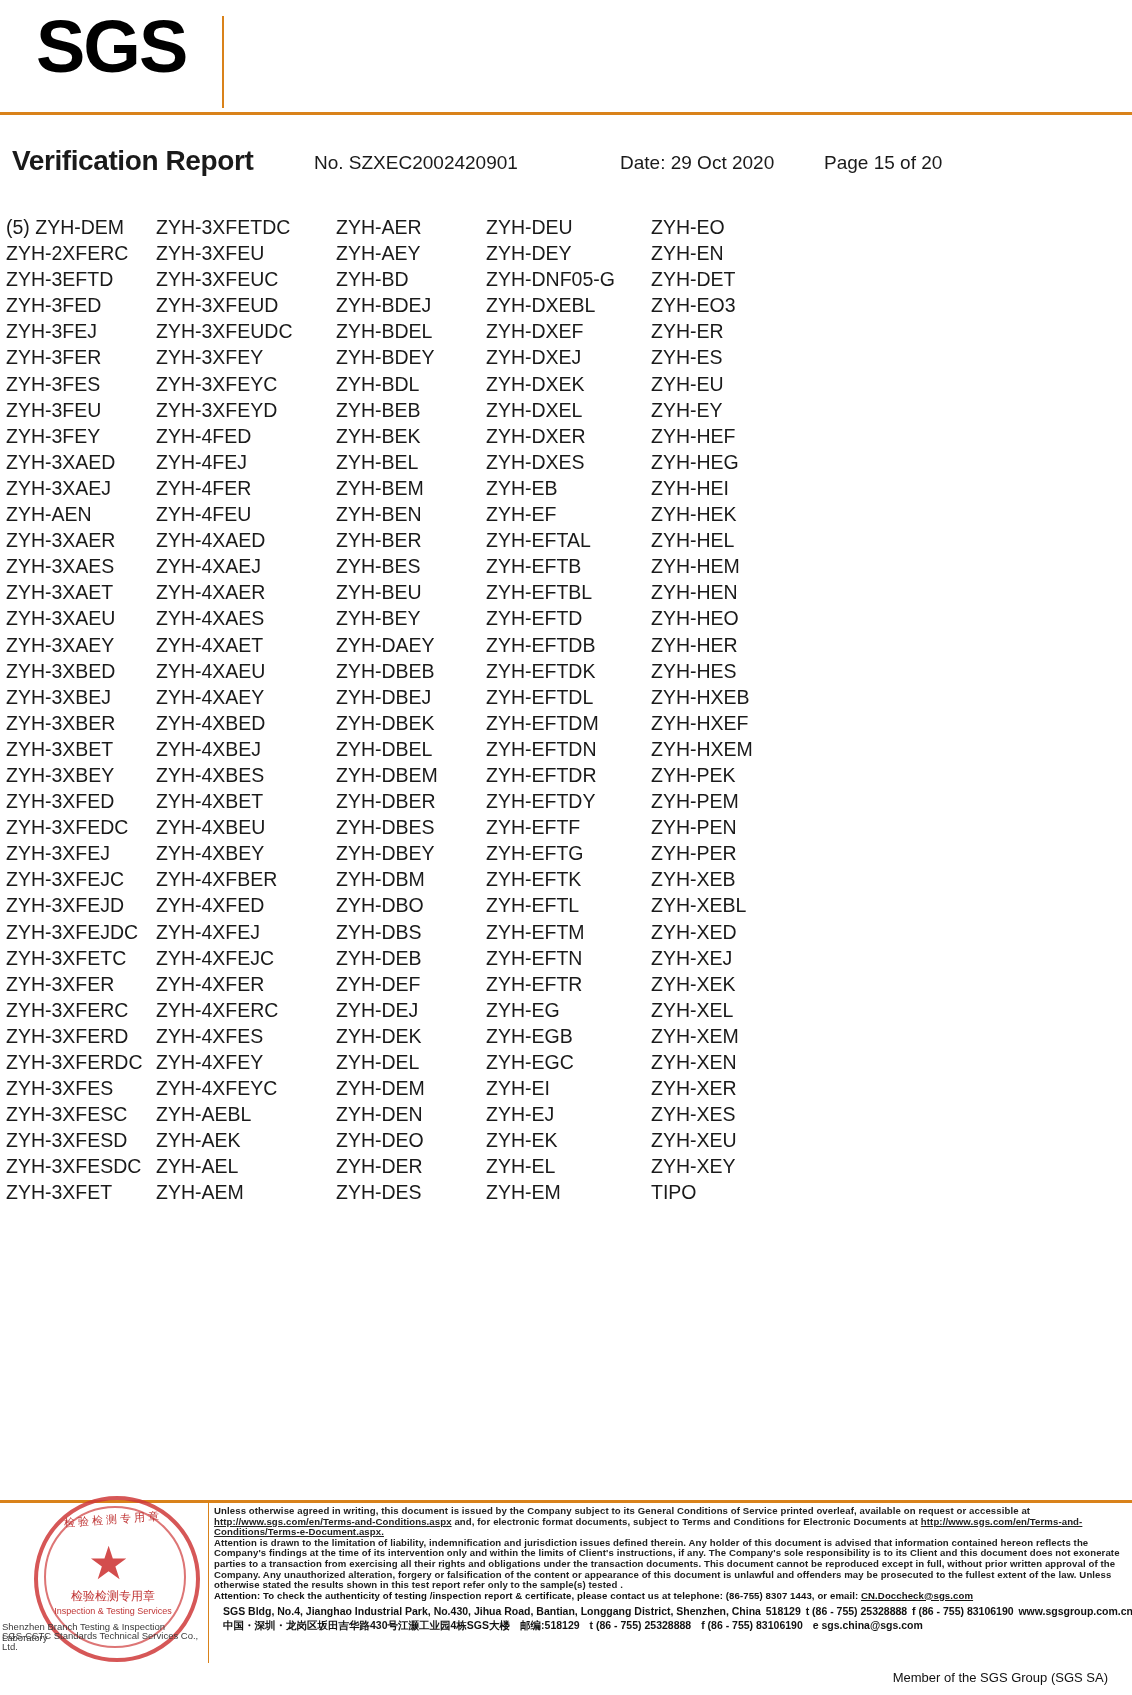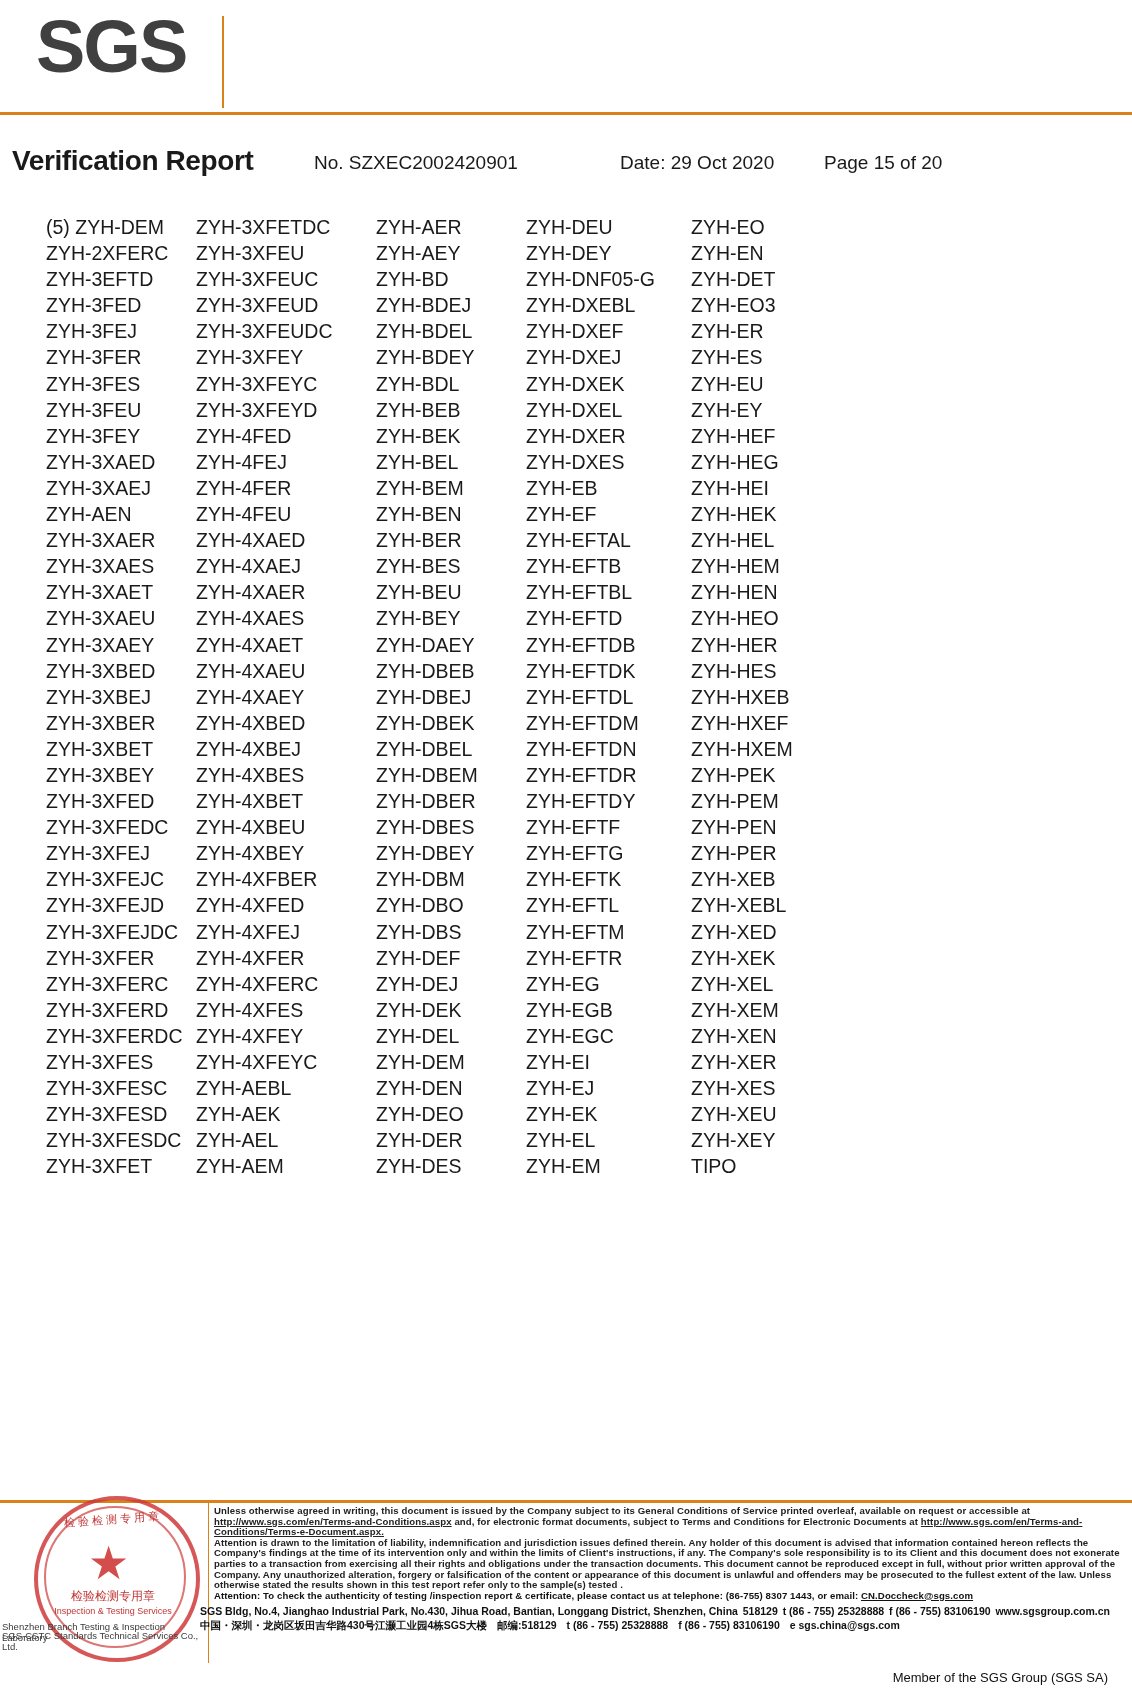--- a/index.html
+++ b/index.html
@@ -18,21 +18,21 @@
 
   
   .sgs-logo {
     position: absolute;
     left: 36px;
     top: 10px;
     font-family: "Liberation Sans", sans-serif;
     font-weight: bold;
     font-size: 74px;
     letter-spacing: -2px;
-    color: #404040;
+    color: #000000;
     line-height: 1;
   }
   .logo-rule {
     position: absolute;
     left: 222px;
     top: 16px;
     width: 2px;
     height: 92px;
     background: #d9821a;
   }
@@ -90,21 +90,21 @@
   .code-row {
     display: flex;
     height: 26.1px;
     line-height: 26.1px;
     font-size: 19.5px;
     white-space: pre;
   }
   .code-cell {
     flex: 0 0 auto;
   }
-  .c0 { width: 150px; margin-left: 40px; }
+  .c0 { width: 150px; }
   .c1 { width: 180px; }
   .c2 { width: 150px; }
   .c3 { width: 165px; }
   .c4 { width: 160px; }
 
   
   .footer-rule {
     position: absolute;
     left: 0;
     top: 1500px;
@@ -209,21 +209,21 @@
     letter-spacing: 0.1px;
   }
   .footer-text p { margin: 0; }
   .footer-text .u { text-decoration: underline; }
   .footer-attention {
     margin-top: 4px;
     color: #111;
   }
   .footer-contact {
     position: absolute;
-    left: 200px;
+    left: 223px;
     top: 1604px;
     width: 910px;
     font-size: 10.5px;
     line-height: 14px;
     font-weight: bold;
     color: #111;
   }
   .footer-contact .line {
     display: flex;
     align-items: baseline;
@@ -277,20 +277,21 @@
     <div class="code-row"><div class="code-cell c0">ZYH-3XBEJ</div><div class="code-cell c1">ZYH-4XAEY</div><div class="code-cell c2">ZYH-DBEJ</div><div class="code-cell c3">ZYH-EFTDL</div><div class="code-cell c4">ZYH-HXEB</div></div>
     <div class="code-row"><div class="code-cell c0">ZYH-3XBER</div><div class="code-cell c1">ZYH-4XBED</div><div class="code-cell c2">ZYH-DBEK</div><div class="code-cell c3">ZYH-EFTDM</div><div class="code-cell c4">ZYH-HXEF</div></div>
     <div class="code-row"><div class="code-cell c0">ZYH-3XBET</div><div class="code-cell c1">ZYH-4XBEJ</div><div class="code-cell c2">ZYH-DBEL</div><div class="code-cell c3">ZYH-EFTDN</div><div class="code-cell c4">ZYH-HXEM</div></div>
     <div class="code-row"><div class="code-cell c0">ZYH-3XBEY</div><div class="code-cell c1">ZYH-4XBES</div><div class="code-cell c2">ZYH-DBEM</div><div class="code-cell c3">ZYH-EFTDR</div><div class="code-cell c4">ZYH-PEK</div></div>
     <div class="code-row"><div class="code-cell c0">ZYH-3XFED</div><div class="code-cell c1">ZYH-4XBET</div><div class="code-cell c2">ZYH-DBER</div><div class="code-cell c3">ZYH-EFTDY</div><div class="code-cell c4">ZYH-PEM</div></div>
     <div class="code-row"><div class="code-cell c0">ZYH-3XFEDC</div><div class="code-cell c1">ZYH-4XBEU</div><div class="code-cell c2">ZYH-DBES</div><div class="code-cell c3">ZYH-EFTF</div><div class="code-cell c4">ZYH-PEN</div></div>
     <div class="code-row"><div class="code-cell c0">ZYH-3XFEJ</div><div class="code-cell c1">ZYH-4XBEY</div><div class="code-cell c2">ZYH-DBEY</div><div class="code-cell c3">ZYH-EFTG</div><div class="code-cell c4">ZYH-PER</div></div>
     <div class="code-row"><div class="code-cell c0">ZYH-3XFEJC</div><div class="code-cell c1">ZYH-4XFBER</div><div class="code-cell c2">ZYH-DBM</div><div class="code-cell c3">ZYH-EFTK</div><div class="code-cell c4">ZYH-XEB</div></div>
     <div class="code-row"><div class="code-cell c0">ZYH-3XFEJD</div><div class="code-cell c1">ZYH-4XFED</div><div class="code-cell c2">ZYH-DBO</div><div class="code-cell c3">ZYH-EFTL</div><div class="code-cell c4">ZYH-XEBL</div></div>
     <div class="code-row"><div class="code-cell c0">ZYH-3XFEJDC</div><div class="code-cell c1">ZYH-4XFEJ</div><div class="code-cell c2">ZYH-DBS</div><div class="code-cell c3">ZYH-EFTM</div><div class="code-cell c4">ZYH-XED</div></div>
+    <div class="code-row"><div class="code-cell c0">ZYH-3XFETC</div><div class="code-cell c1">ZYH-4XFEJC</div><div class="code-cell c2">ZYH-DEB</div><div class="code-cell c3">ZYH-EFTN</div><div class="code-cell c4">ZYH-XEJ</div></div>
     <div class="code-row"><div class="code-cell c0">ZYH-3XFER</div><div class="code-cell c1">ZYH-4XFER</div><div class="code-cell c2">ZYH-DEF</div><div class="code-cell c3">ZYH-EFTR</div><div class="code-cell c4">ZYH-XEK</div></div>
     <div class="code-row"><div class="code-cell c0">ZYH-3XFERC</div><div class="code-cell c1">ZYH-4XFERC</div><div class="code-cell c2">ZYH-DEJ</div><div class="code-cell c3">ZYH-EG</div><div class="code-cell c4">ZYH-XEL</div></div>
     <div class="code-row"><div class="code-cell c0">ZYH-3XFERD</div><div class="code-cell c1">ZYH-4XFES</div><div class="code-cell c2">ZYH-DEK</div><div class="code-cell c3">ZYH-EGB</div><div class="code-cell c4">ZYH-XEM</div></div>
     <div class="code-row"><div class="code-cell c0">ZYH-3XFERDC</div><div class="code-cell c1">ZYH-4XFEY</div><div class="code-cell c2">ZYH-DEL</div><div class="code-cell c3">ZYH-EGC</div><div class="code-cell c4">ZYH-XEN</div></div>
     <div class="code-row"><div class="code-cell c0">ZYH-3XFES</div><div class="code-cell c1">ZYH-4XFEYC</div><div class="code-cell c2">ZYH-DEM</div><div class="code-cell c3">ZYH-EI</div><div class="code-cell c4">ZYH-XER</div></div>
     <div class="code-row"><div class="code-cell c0">ZYH-3XFESC</div><div class="code-cell c1">ZYH-AEBL</div><div class="code-cell c2">ZYH-DEN</div><div class="code-cell c3">ZYH-EJ</div><div class="code-cell c4">ZYH-XES</div></div>
     <div class="code-row"><div class="code-cell c0">ZYH-3XFESD</div><div class="code-cell c1">ZYH-AEK</div><div class="code-cell c2">ZYH-DEO</div><div class="code-cell c3">ZYH-EK</div><div class="code-cell c4">ZYH-XEU</div></div>
     <div class="code-row"><div class="code-cell c0">ZYH-3XFESDC</div><div class="code-cell c1">ZYH-AEL</div><div class="code-cell c2">ZYH-DER</div><div class="code-cell c3">ZYH-EL</div><div class="code-cell c4">ZYH-XEY</div></div>
     <div class="code-row"><div class="code-cell c0">ZYH-3XFET</div><div class="code-cell c1">ZYH-AEM</div><div class="code-cell c2">ZYH-DES</div><div class="code-cell c3">ZYH-EM</div><div class="code-cell c4">TIPO</div></div>
   </div>

